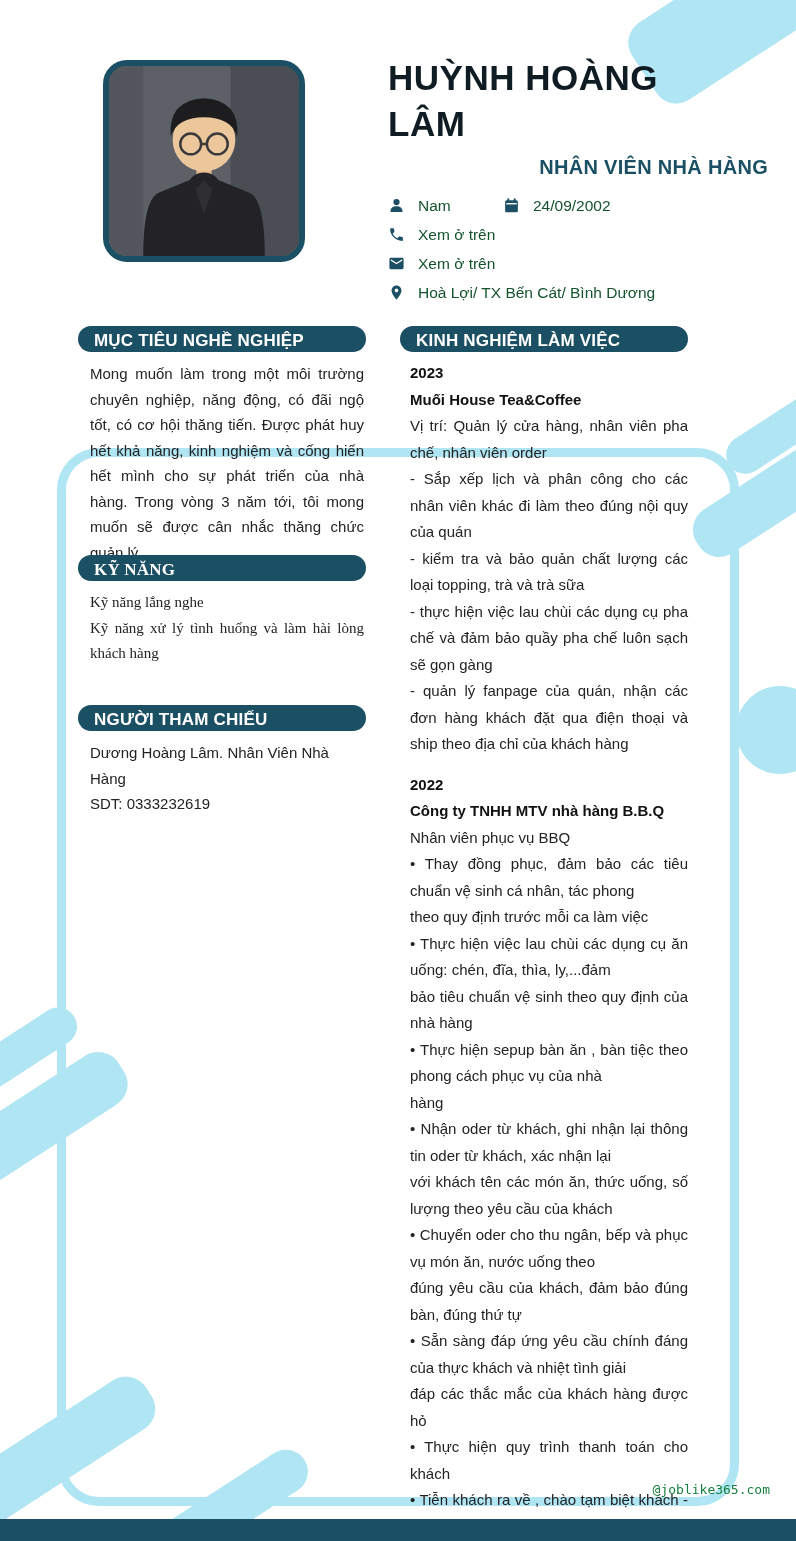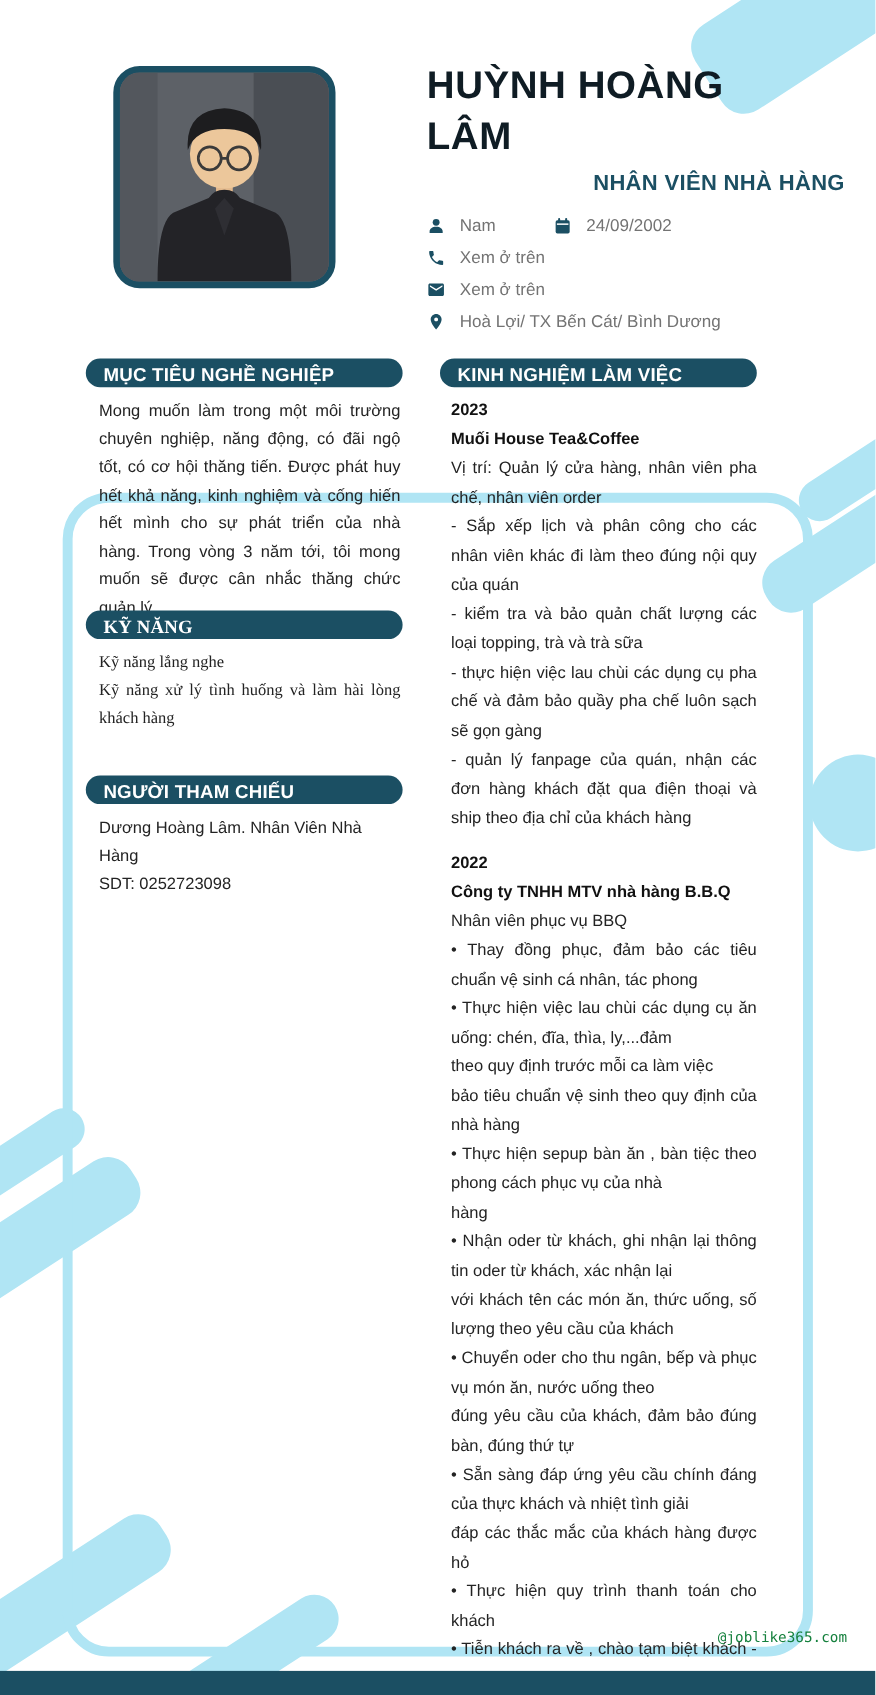--- a/index.html
+++ b/index.html
@@ -26,21 +26,21 @@
 
   
   .photo{position:absolute;left:103px;top:60px;width:202px;height:202px;border:6px solid var(--teal);border-radius:24px;overflow:hidden;z-index:3;background:#5d6167;}
   .photo svg{width:100%;height:100%;display:block;}
 
   
   .header{position:absolute;left:388px;top:55px;width:380px;z-index:3;}
   .name{font-size:35px;line-height:46px;font-weight:700;color:var(--name);letter-spacing:.5px;}
   .job-title{margin-top:9px;font-size:20px;font-weight:700;color:var(--teal);letter-spacing:.3px;text-align:right;}
   .contact{margin-top:12px;}
-  .crow{display:flex;align-items:center;height:29px;font-size:15.5px;color:#737373;}
+  .crow{display:flex;align-items:center;height:29px;font-size:15.5px;color:#14532d;}
   .cicon{width:17px;height:17px;color:var(--teal);margin-right:13px;flex:0 0 17px;}
   .cicon svg{width:100%;height:100%;display:block;fill:currentColor;}
   .cpair{display:flex;align-items:center;width:115px;}
   .cpair2{display:flex;align-items:flex-start;}
 
   
   .pill{height:26px;line-height:30px;background:var(--teal);color:#fff;font-size:17px;font-weight:700;border-radius:16px;padding:0 16px;letter-spacing:.2px;}
 
   
   .lsec{position:absolute;left:78px;width:288px;z-index:3;}
@@ -157,21 +157,21 @@
     <div class="lbody">
         <div class="skill-line">Kỹ năng lắng nghe</div>
         <div class="skill-line">Kỹ năng xử lý tình huống và làm hài lòng khách hàng</div>
       </div>
   </section>
 
   <section class="lsec sec-reference">
     <div class="pill">NGƯỜI THAM CHIẾU</div>
     <div class="lbody">
         <div class="ref-line">Dương Hoàng Lâm. Nhân Viên Nhà Hàng</div>
-        <div class="ref-line">SDT: 0252723098</div>
+        <div class="ref-line">SDT: 0333232619</div>
       </div>
   </section>
 
   <main class="right-col">
     <div class="pill">KINH NGHIỆM LÀM VIỆC</div>
     <div class="rbody">
       <div class="job">
         <div class="job-year">2023</div>
         <div class="job-company">Muối House Tea&amp;Coffee</div>
         <div class="job-role just">Vị trí: Quản lý cửa hàng,  nhân viên pha chế, nhân viên order</div>
@@ -181,22 +181,22 @@
             <div class="detail-line">- thực hiện việc lau chùi các dụng cụ pha chế và đảm bảo quầy pha chế luôn sạch sẽ gọn gàng</div>
             <div class="detail-line">- quản lý fanpage của quán, nhận các đơn hàng khách đặt qua điện thoại và ship theo địa chỉ của khách hàng</div>
           </div>
       </div>
       <div class="job job2">
         <div class="job-year">2022</div>
         <div class="job-company">Công ty TNHH MTV nhà hàng B.B.Q</div>
         <div class="job-role">Nhân viên phục vụ BBQ</div>
         <div class="job-details">
             <div class="detail-line">• Thay đồng phục, đảm bảo các tiêu chuẩn vệ sinh cá nhân, tác phong</div>
+            <div class="detail-line">theo quy định trước mỗi ca làm việc</div>
             <div class="detail-line">• Thực hiện việc lau chùi các dụng cụ ăn uống: chén, đĩa, thìa, ly,...đảm</div>
-            <div class="detail-line">theo quy định trước mỗi ca làm việc</div>
             <div class="detail-line">bảo tiêu chuẩn vệ sinh theo quy định của nhà hàng</div>
             <div class="detail-line">• Thực hiện sepup bàn ăn , bàn tiệc theo phong cách phục vụ của nhà</div>
             <div class="detail-line">hàng</div>
             <div class="detail-line">• Nhận oder từ khách, ghi nhận lại thông tin oder từ khách, xác nhận lại</div>
             <div class="detail-line">với khách tên các món ăn, thức uống, số lượng theo yêu cầu của khách</div>
             <div class="detail-line">• Chuyển oder cho thu ngân, bếp và phục vụ món ăn, nước uống theo</div>
             <div class="detail-line">đúng yêu cầu của khách, đảm bảo đúng bàn, đúng thứ tự</div>
             <div class="detail-line">• Sẵn sàng đáp ứng yêu cầu chính đáng của thực khách và nhiệt tình giải</div>
             <div class="detail-line">đáp các thắc mắc của khách hàng được hỏ</div>
             <div class="detail-line">• Thực hiện quy trình thanh toán cho khách</div>

